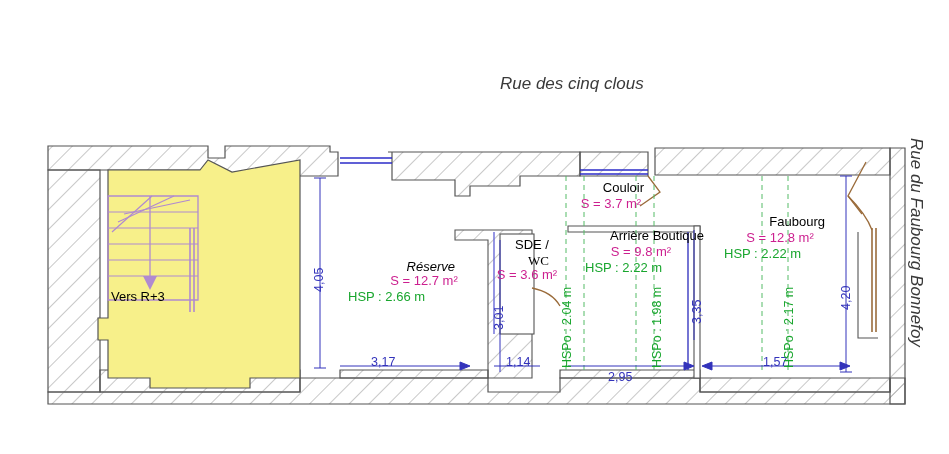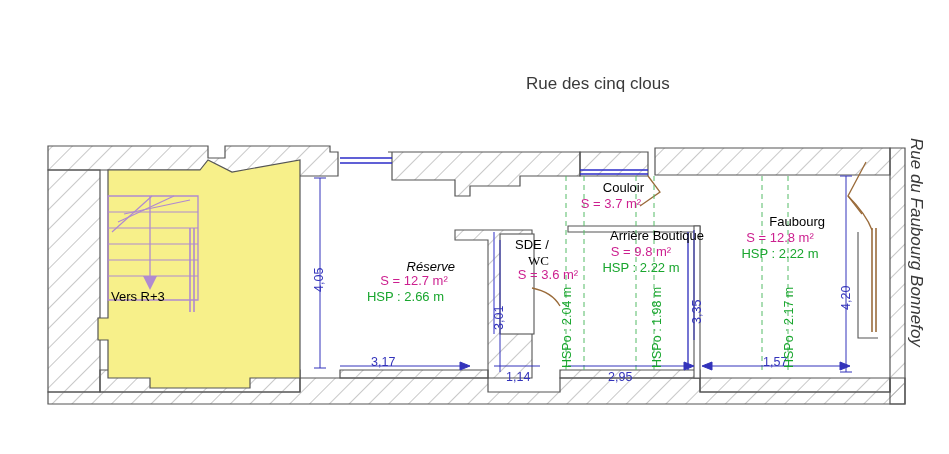--- a/index.html
+++ b/index.html
@@ -1,23 +1,23 @@
 <!DOCTYPE html>
 <html><head>
 <meta charset="utf-8">
 <style>
   html,body{margin:0;padding:0;background:#ffffff;}
   body{width:949px;height:454px;position:relative;overflow:hidden;
        font-family:"Liberation Sans",sans-serif;}
   #plan{position:absolute;left:0;top:0;width:949px;height:454px;}
   .lbl{position:absolute;white-space:nowrap;line-height:1.15;}
-  .street{font-size:17px;color:#3a3a3a;margin-left:26px;}
+  .street{font-style:italic;font-size:17px;color:#3a3a3a;}
   .room-name{font-size:13px;color:#000000;text-align:right;}
   .area{font-size:13px;color:#cc1f8f;text-align:center;}
-  .hsp{font-size:13px;color:#19a62e;text-align:center;}
+  .hsp{font-size:13px;color:#19a62e;}
   .dim{font-size:12.5px;color:#3333bb;}
   .dimv{font-size:12.5px;color:#3333bb;transform:rotate(-90deg);transform-origin:left top;}
   .hspo{font-size:12.5px;color:#19a62e;transform:rotate(-90deg);transform-origin:left top;}
   .stairlbl{font-size:13px;color:#000000;}
   .streetv{font-style:italic;font-size:17px;color:#3a3a3a;
            transform:rotate(90deg);transform-origin:left top;}
 </style>
 </head>
 <body>
 
@@ -129,40 +129,40 @@
   </g>
 </svg>
 
 <div class="lbl street" style="left:500px;top:74px;">Rue des cinq clous</div>
 
 <div class="lbl streetv" style="left:926px;top:138px;">Rue du Faubourg Bonnefoy</div>
 
 <div class="lbl stairlbl" style="left:111px;top:290px;">Vers R+3</div>
 
 <div class="lbl room-name" style="left:355px;top:260px;width:100px;font-style:italic;">Réserve</div>
-<div class="lbl area" style="left:364px;top:274px;width:100px;">S = 12.7 m²</div>
+<div class="lbl area" style="left:374px;top:274px;width:100px;">S = 12.7 m²</div>
 <div class="lbl hsp" style="left:348px;top:290px;width:115px;">HSP : 2.66 m</div>
 
 <div class="lbl room-name" style="left:505px;top:238px;width:44px;">SDE /</div>
 <div class="lbl room-name" style="left:505px;top:254px;width:44px;font-family:Liberation Serif, serif;">WC</div>
-<div class="lbl area" style="left:509px;top:268px;width:78px;">S = 3.6 m²</div>
+<div class="lbl area" style="left:488px;top:268px;width:78px;">S = 3.6 m²</div>
 
 <div class="lbl room-name" style="left:578px;top:181px;width:66px;">Couloir</div>
 <div class="lbl area" style="left:565px;top:197px;width:92px;">S = 3.7 m²</div>
 
 <div class="lbl room-name" style="left:578px;top:229px;width:126px;">Arrière Boutique</div>
 <div class="lbl area" style="left:592px;top:245px;width:98px;">S = 9.8 m²</div>
 <div class="lbl hsp" style="left:585px;top:261px;width:112px;">HSP : 2.22 m</div>
 
 <div class="lbl room-name" style="left:735px;top:215px;width:90px;">Faubourg</div>
 <div class="lbl area" style="left:731px;top:231px;width:98px;">S = 12.8 m²</div>
 <div class="lbl hsp" style="left:724px;top:247px;width:112px;">HSP : 2.22 m</div>
 
 <div class="lbl dim" style="left:371px;top:355px;">3,17</div>
-<div class="lbl dim" style="left:506px;top:370px;text-align:right;">1,14</div>
+<div class="lbl dim" style="left:506px;top:355px;text-align:right;">1,14</div>
 <div class="lbl dim" style="left:608px;top:355px;margin-top:15px;">2,95</div>
 <div class="lbl dim" style="left:763px;top:355px;">1,57</div>
 
 <div class="lbl dimv" style="left:312px;top:292px;">4,05</div>
 <div class="lbl dimv" style="left:492px;top:330px;">3,01</div>
 <div class="lbl dimv" style="left:690px;top:324px;">3,35</div>
 <div class="lbl dimv" style="left:839px;top:310px;">4,20</div>
 
 <div class="lbl hspo" style="left:560px;top:368px;">HSPo : 2.04 m</div>
 <div class="lbl hspo" style="left:650px;top:368px;">HSPo : 1.98 m</div>

